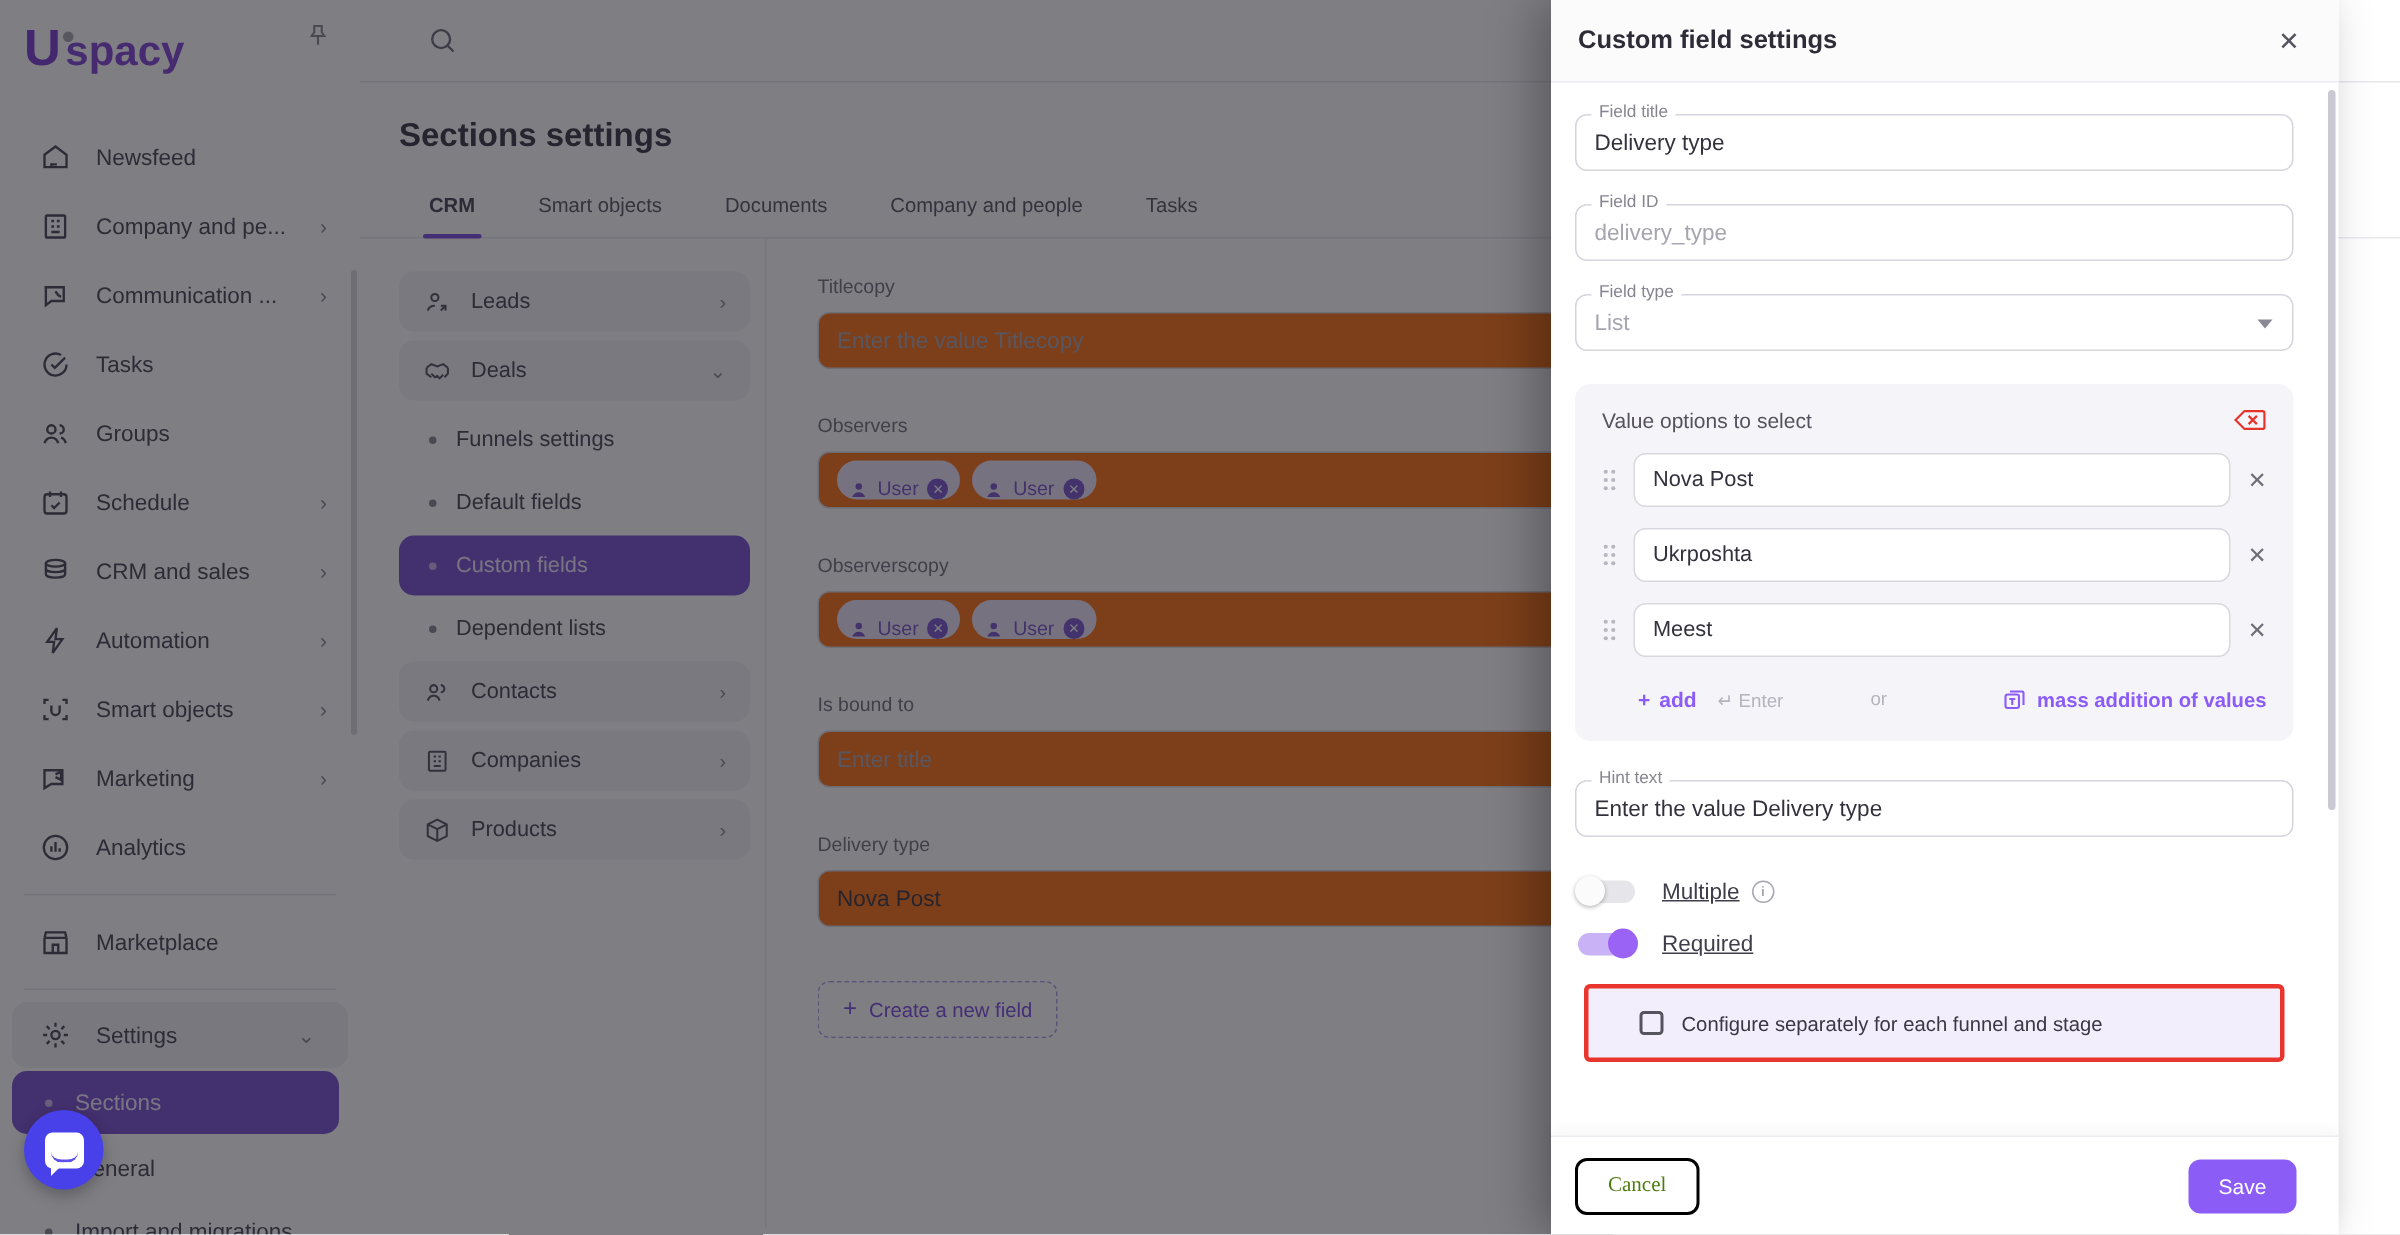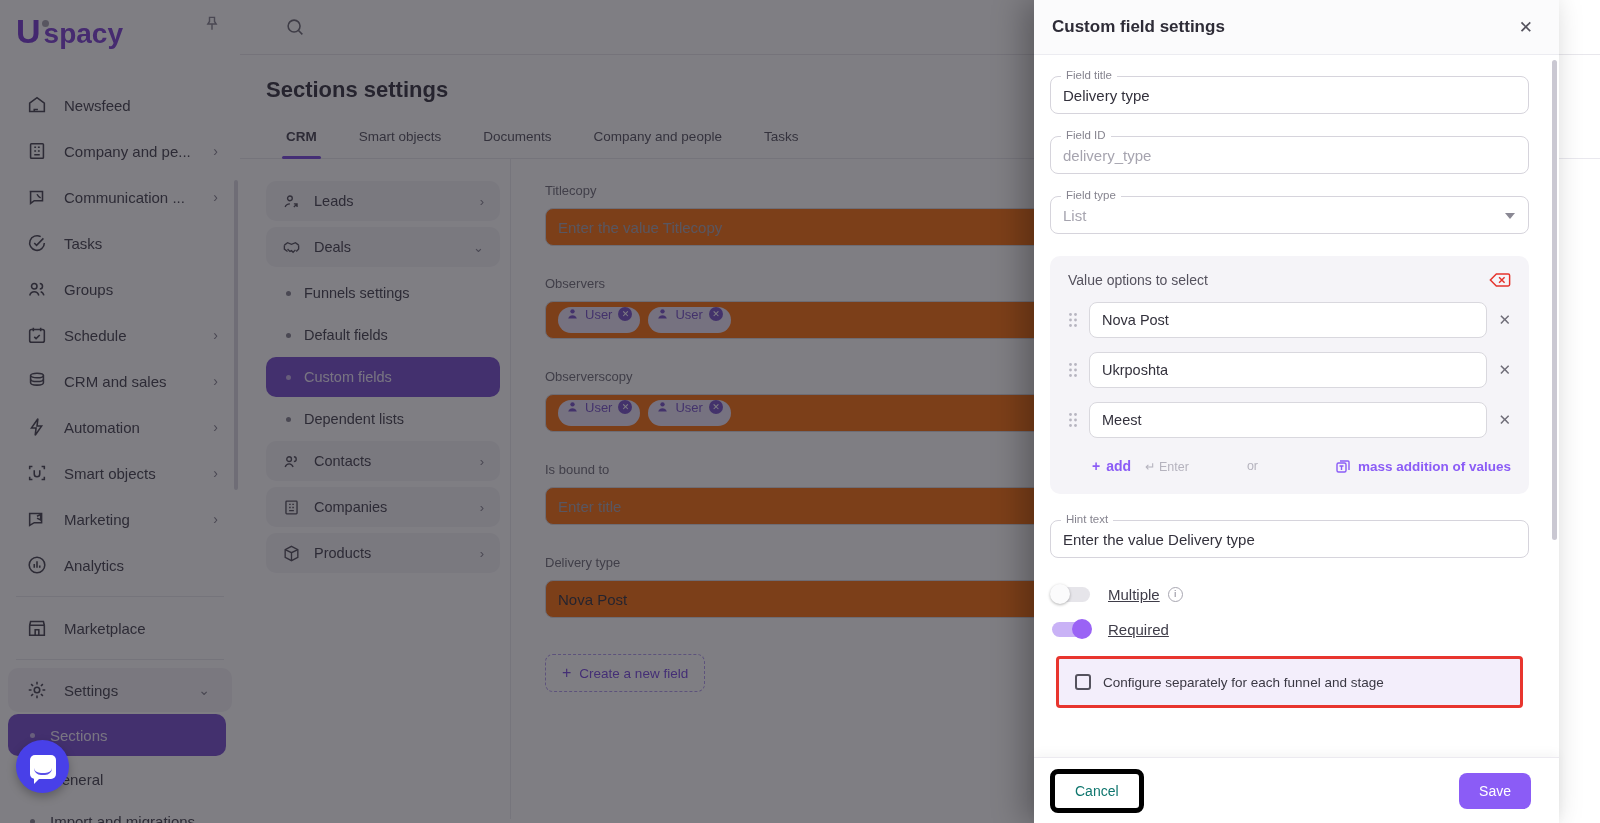--- a/index.html
+++ b/index.html
@@ -48,21 +48,21 @@
   .sm-sub .dot { position:absolute; left:20px; width:5px; height:5px; border-radius:50%; background:#8a8894; }
   .sm-sub.active { background:#7a52d1; border-radius:10px; color:#efe8fb; }
   .sm-sub.active .dot { background:#c9b5ec; }
 
   
   .formcol { border-left:1px solid #eceaf0; padding:24px 0 0 34px; flex:1; min-height:660px; }
   .f-label { font-size:13px; color:#75737e; margin-bottom:10px; }
   .f-input { width:700px; height:38px; border:1px solid #d9d8de; border-radius:8px; background:#f97316; display:flex; align-items:center; padding:0 12px; font-size:15px; color:#3a3943; margin-bottom:30px; gap:8px; }
   .f-input input { border:0; outline:0; width:100%; font-size:15px; color:#3a3943; background:transparent; font-family:inherit; }
   .f-input input::placeholder { color:#a9a7b3; }
-  .chip { display:inline-flex; align-items:flex-start; gap:6px; height:26px; padding:0 8px 0 8px; border-radius:14px; background:#ece5f9; color:#7b57cb; font-size:13px; }
+  .chip { display:inline-flex; align-items:flex-end; gap:6px; height:26px; padding:0 8px 0 8px; border-radius:14px; background:#ece5f9; color:#7b57cb; font-size:13px; }
   .chip .pic { width:13px; height:13px; color:#7b57cb; }
   .chip .cx { width:14px; height:14px; border-radius:50%; background:#7b57cb; color:#fff; font-size:9px; line-height:14px; text-align:center; }
   .create-btn { display:inline-flex; align-items:center; gap:8px; border:1px dashed #b39df0; border-radius:8px; padding:9px 16px; color:#7c4fe0; font-size:13.5px; margin-top:6px; background:#fff; }
   .create-btn .plus { font-size:16px; }
 
   
   .overlay { position:absolute; left:0; top:0; width:1075px; height:823px; background:rgba(22,20,30,0.55); z-index:20; }
   .chat-fab { position:absolute; left:16px; top:740px; width:53px; height:53px; border-radius:50%; background:#4840e8; z-index:60; display:flex; align-items:center; justify-content:center; box-shadow:0 4px 10px rgba(0,0,0,.25); }
   .chat-bubble { width:26px; height:24px; background:#fff; border-radius:5px; position:relative; }
   .chat-bubble::before { content:""; position:absolute; left:4px; bottom:-5px; border:5px solid transparent; border-top-color:#fff; border-left-color:#fff; }
@@ -98,26 +98,26 @@
   .toggles { padding:6px 0 0 2px; }
   .t-row { display:flex; align-items:center; margin-bottom:18px; }
   .switch { position:relative; width:38px; height:15px; border-radius:8px; }
   .switch.off { background:#e6e5ea; }
   .switch.off .knob { position:absolute; left:-2px; top:-3px; width:20px; height:20px; border-radius:50%; background:#fbfbfc; box-shadow:0 1px 3px rgba(0,0,0,.3); }
   .switch.on { background:#c9b2f6; }
   .switch.on .knob { position:absolute; right:-2px; top:-3px; width:20px; height:20px; border-radius:50%; background:#9a63f5; }
   .t-label { font-size:15px; color:#3f3d49; margin-left:18px;text-decoration:underline; }
   .info-ic { width:15px; height:15px; border:1.3px solid #a8a6b1; border-radius:50%; color:#a8a6b1; font-size:9px; line-height:13px; text-align:center; margin-left:8px; font-weight:700; }
 
-  .redbox { margin:2px 6px 0 6px; border:3px solid #e8352e; border-radius:4px; background:#f3eefb; padding:15px 16px; display:flex; align-items:center; gap:12px; }
+  .redbox { margin:2px 6px 0 6px; border:3px solid #e8352e; border-radius:4px; background:#f3eefb; padding:15px 34px; display:flex; align-items:center; gap:12px; }
   .cbox { width:16px; height:16px; border:2px solid #55535e; border-radius:3px; background:transparent; flex:0 0 16px; }
   .cbox-label { font-size:13.5px; color:#3a3843; }
 
   .d-footer { position:absolute; left:0; right:0; bottom:0; height:66px; background:#fff; border-top:1px solid #eceaf0; box-shadow:0 -4px 10px rgba(0,0,0,.04); display:flex; align-items:center; padding:0 28px 0 16px; }
-  .btn-cancel { border:5px solid #000000; border-radius:8px; background:#fff; padding:9px 20px; color:#0f766e; font-size:14px; font-family:Liberation Sans, sans-serif; }
+  .btn-cancel { border:2px solid #000000; border-radius:8px; background:#fff; padding:9px 20px; color:#4d7c0f; font-size:14px; font-family:Liberation Serif, serif; }
   .btn-save { margin-left:auto; border:0; border-radius:8px; background:#8b5cf6; padding:10px 20px; color:#fff; font-size:14px; font-family:inherit; }
   .d-scroll { position:absolute; right:2px; top:60px; width:5px; height:480px; border-radius:3px; background:#cac8d2; }
 </style>
 </head>
 <body>
 
 <div class="screen">
 
   <div class="sidebar">
     <div class="sidebar-head">

